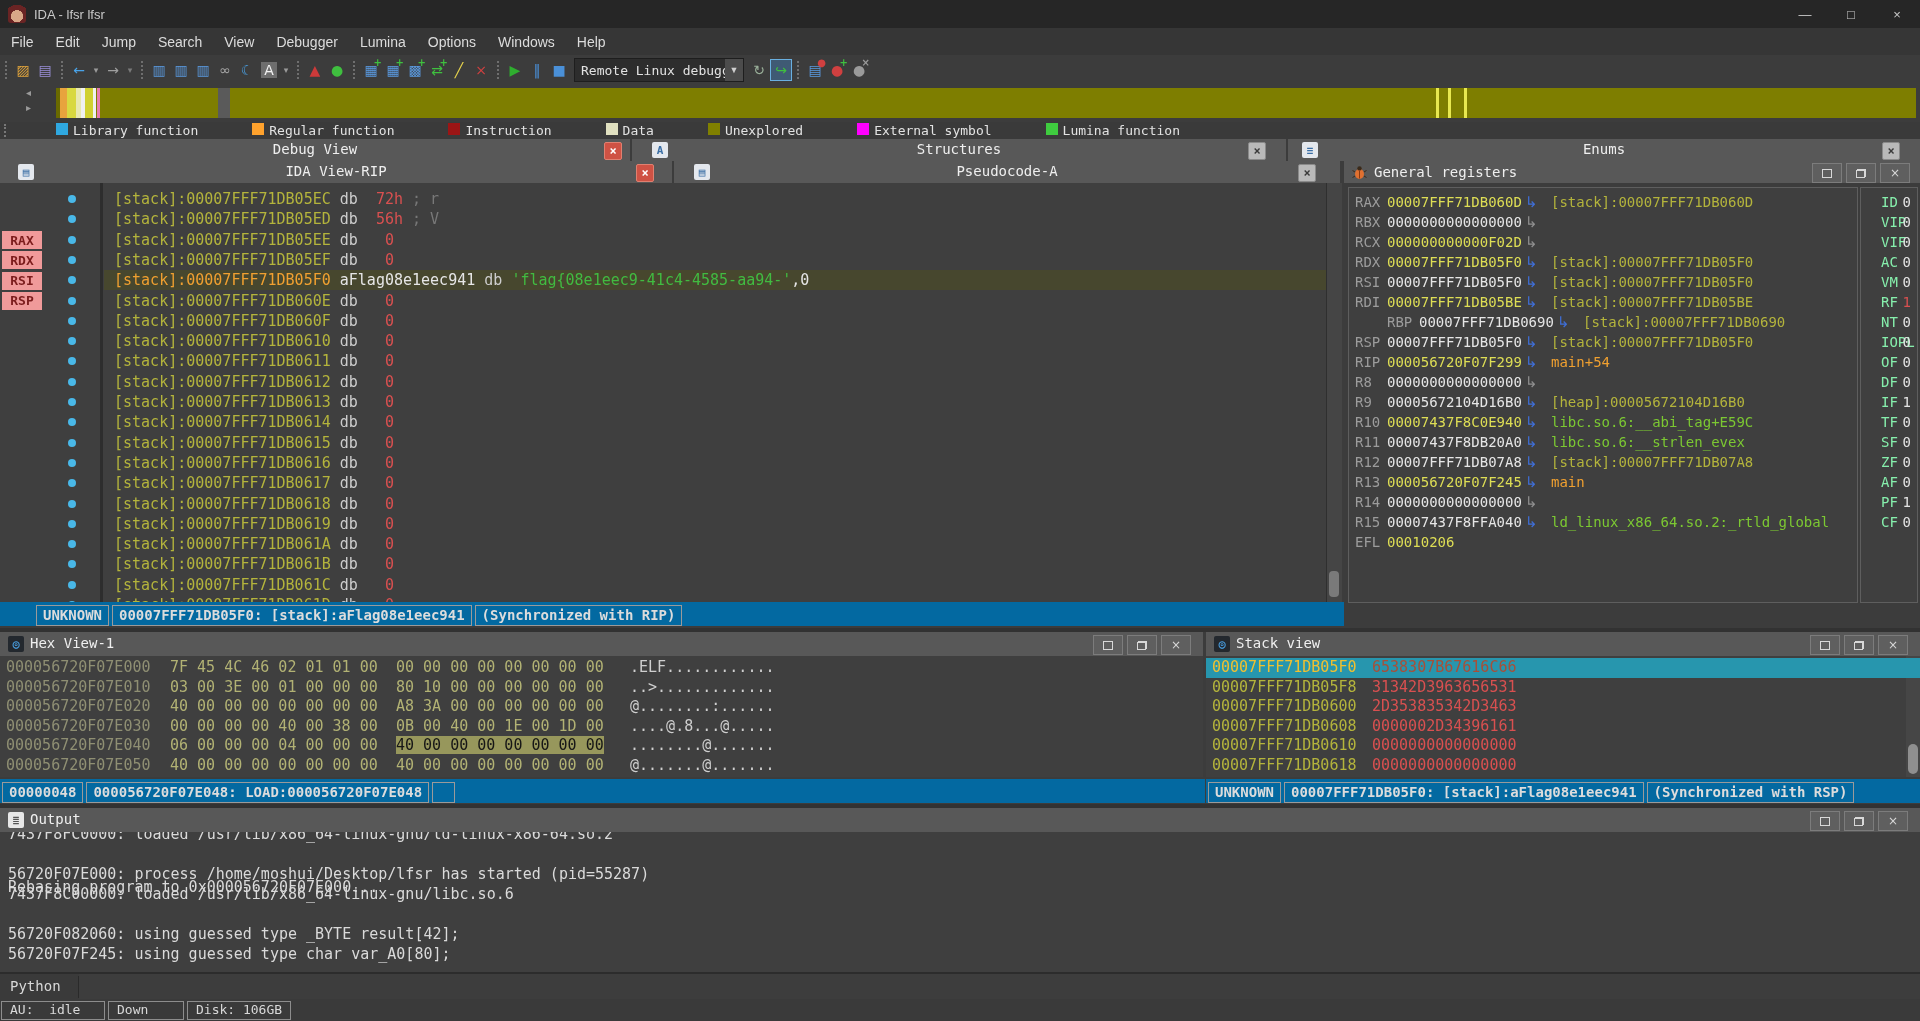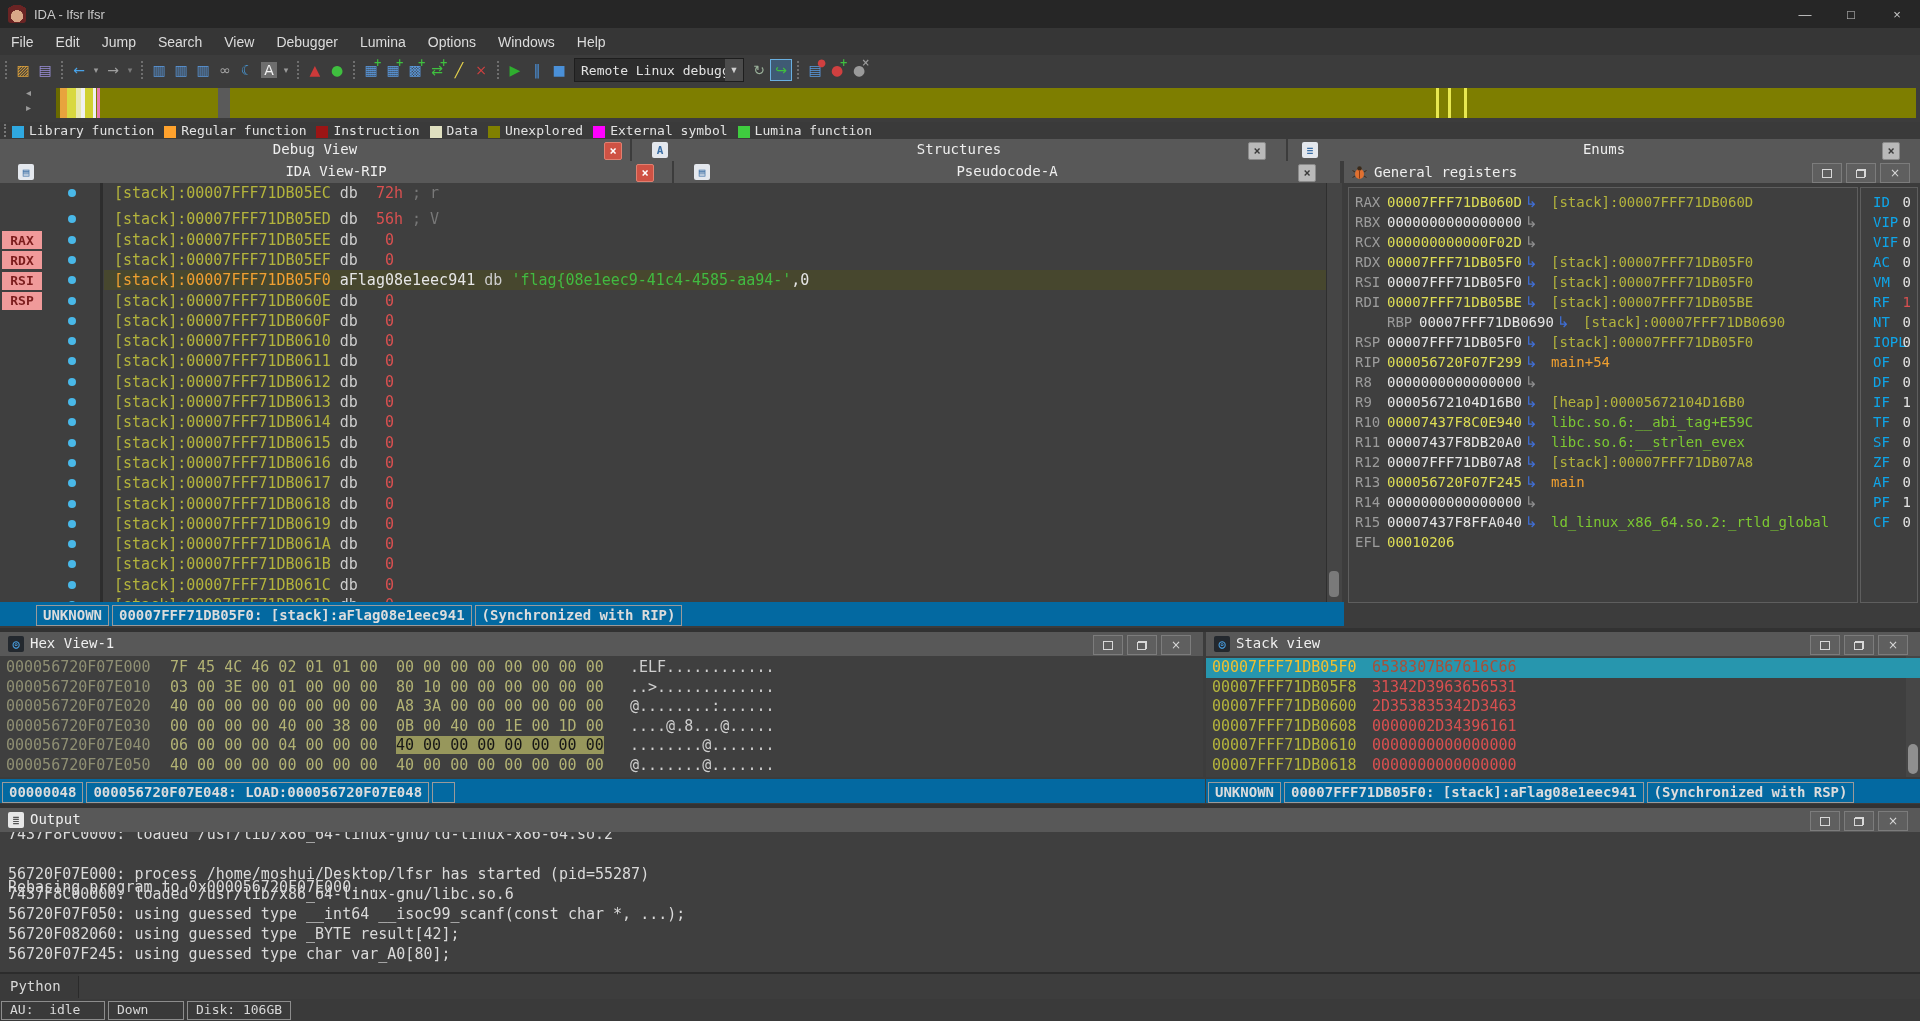--- a/index.html
+++ b/index.html
@@ -29,21 +29,21 @@
   #dbgcombo .ctext{font-family:"DejaVu Sans Mono",monospace;font-size:13px;color:#e2e2e2;padding-left:6px;flex:1;white-space:nowrap;overflow:hidden;}
   #dbgcombo .carrow{width:18px;height:100%;background:#4c4c4c;color:#cfcfcf;font-size:9px;display:flex;align-items:center;justify-content:center;}
   
   #navrow{position:absolute;left:0;top:85px;width:1920px;height:37px;background:#3c3c3c;}
   .navarrow{position:absolute;color:#9a9a9a;font-size:10px;}
   #navband{position:absolute;left:56px;top:3px;width:1860px;height:30px;background:var(--navband);overflow:hidden;}
   #navband div{position:absolute;top:0;height:100%;}
   
   #legend{position:absolute;left:0;top:122px;width:1920px;height:17px;background:#3a3a3a;display:flex;align-items:center;}
   #legend .handle{height:13px;border-left:2px dotted #787878;margin:0 6px 0 4px;}
-  .lg-item{display:flex;align-items:flex-end;margin-right:10px;}
+  .lg-item{display:flex;align-items:flex-start;margin-right:10px;margin-left:44px;}
   .lg-sw{width:12px;height:12px;margin-right:5px;}
   .lg-tx{font-family:"DejaVu Sans Mono",monospace;font-size:13px;color:#e2e2e2;white-space:pre;}
   
   .caption{position:absolute;height:22px;background:#585858;color:#efefef;
            font-family:"DejaVu Sans Mono",monospace;font-size:14px;overflow:hidden;}
   .caption .ct{position:absolute;left:0;right:0;top:2px;text-align:center;}
   .caption .ctl{position:absolute;top:3px;}
   .tabico{position:absolute;top:3px;width:16px;height:16px;background:#e4e8ee;border-radius:2px;
           color:#3a6ea5;font-family:"DejaVu Sans Mono",monospace;font-size:11px;font-weight:bold;
           display:flex;align-items:center;justify-content:center;}
@@ -81,21 +81,21 @@
   #regbox{position:absolute;left:4px;top:4px;width:508px;height:414px;background:#3f3f3f;border:1px solid #5e5e5e;overflow:hidden;}
   #flagbox{position:absolute;left:516px;top:4px;width:56px;height:414px;background:#3f3f3f;border:1px solid #5e5e5e;overflow:hidden;}
   .regrow{position:absolute;left:0;width:100%;height:20px;font-family:"DejaVu Sans Mono",monospace;font-size:14px;white-space:pre;}
   .regrow .rn{position:absolute;left:6px;color:#9c9c9c;}
   .regrow .rv{position:absolute;left:38px;}
   .regrow .ra{position:absolute;left:176px;font-family:"DejaVu Sans",sans-serif;font-size:15px;top:-1px;}
   .regrow .ann{position:absolute;left:202px;}
   .c-chg{color:var(--yellow);} .c-stackref{color:var(--olive);} .c-coderef{color:var(--orange);} .c-libref{color:var(--libgreen);}
   .c-arb{color:var(--arrowblue);} .c-arg{color:#8f8f8f;}
   .flagrow{position:absolute;left:0;width:100%;height:20px;font-family:"DejaVu Sans Mono",monospace;font-size:14px;}
-  .flagrow .fn{position:absolute;left:12px;color:#0ea5e9;}
+  .flagrow .fn{position:absolute;left:20px;color:#86efac;}
   .flagrow .fv{position:absolute;right:6px;color:#e4e4e4;}
   .flagrow .fv.chg{color:var(--red);}
   
   .panel-caption{position:absolute;height:24px;background:#585858;color:#efefef;font-family:"DejaVu Sans Mono",monospace;font-size:14px;}
   .panel-caption .pt{position:absolute;left:30px;top:3px;}
   .pcontent{position:absolute;background:#3f3f3f;overflow:hidden;}
   .hexrow,.stackrow{position:absolute;left:0;width:100%;height:20px;font-family:"DejaVu Sans Mono",monospace;font-size:15px;white-space:pre;}
   .hexrow .ha{position:absolute;left:6px;color:var(--hexaddr);}
   .hexrow .g1{position:absolute;left:170px;color:var(--hexbyte);}
   .hexrow .g2{position:absolute;left:396px;color:var(--hexbyte);}
@@ -353,21 +353,21 @@
           <i class="b"></i>
         </span>
       </div>
     <div class="wb" style="right:10px;">
         <span class="xg">×</span>
       </div>
   </div>
 
   <div id="disasm">
     <div class="gline"></div>
-  <div class="dline" style="top: 0; text-decoration: underline;">
+  <div class="dline" style="top: 6px; text-decoration: underline;">
         <div class="band"></div>
         <span class="dot"></span>
         <span class="txt"><span class="c-addr">[stack]:00007FFF71DB05EC</span><span class="c-op"> db  </span><span class="c-num">72h</span><span class="c-cmt"> ; r</span></span>
       </div>
       <div class="dline" style="top: 26.3px;">
         <div class="band"></div>
         <span class="dot"></span>
         <span class="txt"><span class="c-addr">[stack]:00007FFF71DB05ED</span><span class="c-op"> db  </span><span class="c-num">56h</span><span class="c-cmt"> ; V</span></span>
       </div>
       <div class="dline" style="top: 46.6px;">
@@ -655,21 +655,20 @@
       </div>
     <div class="wb" style="right:12px;top:3px;">
         <span class="xg">×</span>
       </div>
   </div>
   <div id="outbox">
       <div class="outline" style="top: -7px;">7437F8FC0000: loaded /usr/lib/x86_64-linux-gnu/ld-linux-x86-64.so.2</div>
       <div class="outline" style="top: 13px; margin-top: 33px;">Rebasing program to 0x000056720F07E000...</div>
       <div class="outline" style="top: 33px;">56720F07E000: process /home/moshui/Desktop/lfsr has started (pid=55287)</div>
       <div class="outline" style="top: 53px;">7437F8C00000: loaded /usr/lib/x86_64-linux-gnu/libc.so.6</div>
-      <div class="outline" style="top: 73px;">56720F07F050: using guessed type __int64 __isoc99_scanf(const char *, ...);</div>
       <div class="outline" style="top: 93px;">56720F082060: using guessed type _BYTE result[42];</div>
       <div class="outline" style="top: 113px;">56720F07F245: using guessed type char var_A0[80];</div>
     </div>
   <div id="pythonrow">
     <div class="plabel">Python</div>
     <div class="pdiv"></div>
     <div class="pinput"></div>
   </div>
 
   <div id="statusbar">

